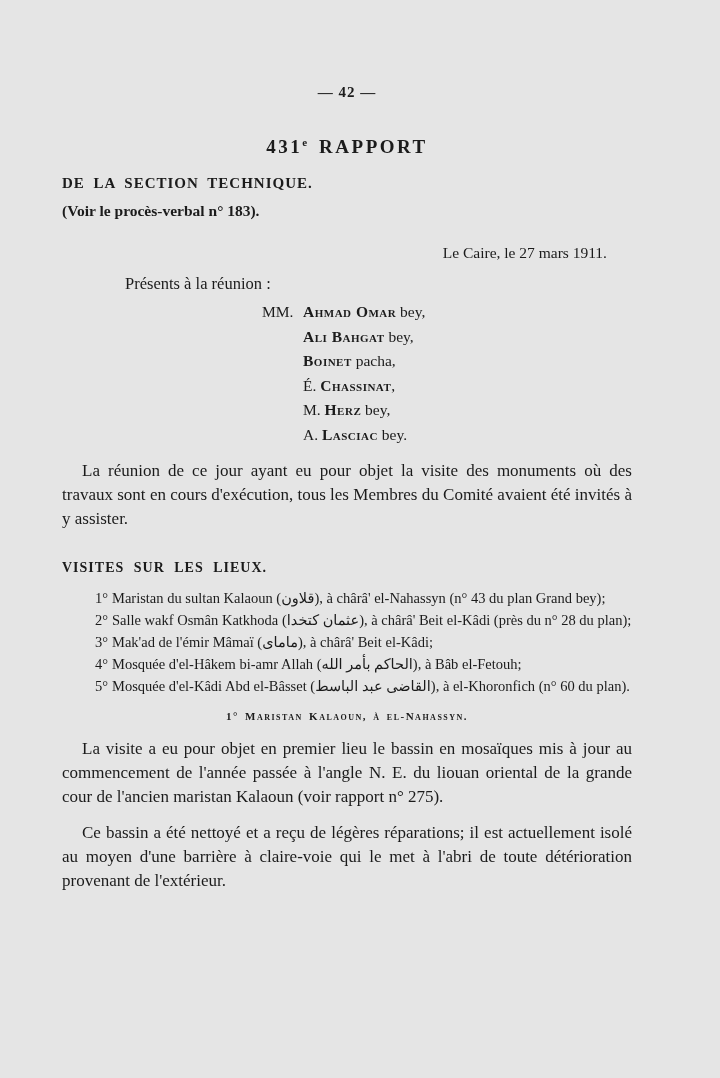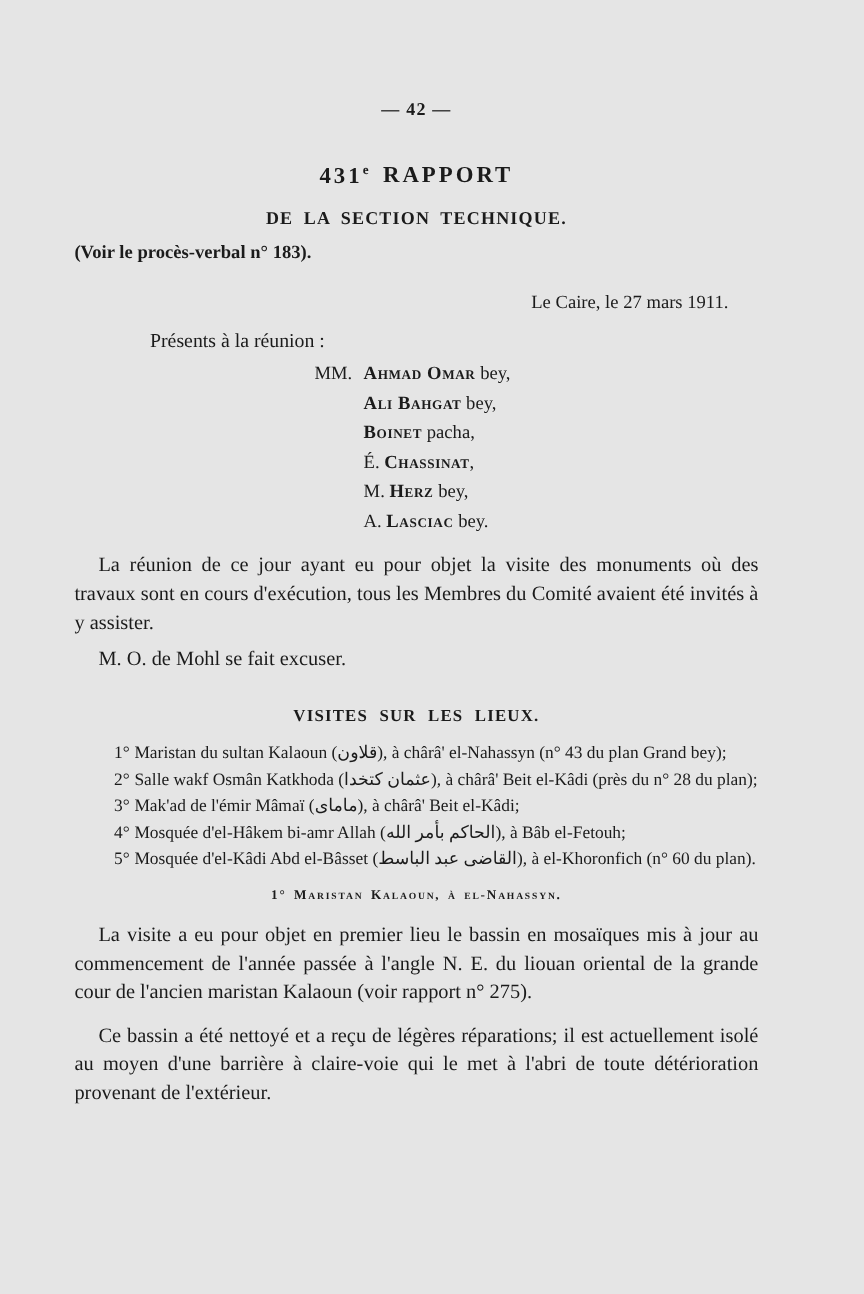--- a/index.html
+++ b/index.html
@@ -36,21 +36,21 @@
     line-height: 24px;
   }
   .title .report-word { margin-left: 12px; }
   .title sup {
     font-size: 11px;
     letter-spacing: 0;
   }
 
   .subtitle {
     margin: 14px 0 0 0;
-    text-align: center;
+    text-align: left;
     font-size: 15px;
     font-weight: bold;
     letter-spacing: 1px;
     word-spacing: 4px;
     line-height: 20px;
   }
 
   .reference {
     margin: 8px 0 0 0;
     text-align: left;
@@ -90,21 +90,21 @@
     margin: 12px 0 0 0;
     font-size: 17px;
     line-height: 24px;
     text-align: justify;
     text-indent: 20px;
   }
   .body-par.short { margin-top: 6px; text-align: left; }
 
   .visites-heading {
     margin: 28px 0 0 0;
-    text-align: center;
+    text-align: left;
     font-size: 14px;
     font-weight: bold;
     letter-spacing: 1px;
     word-spacing: 5px;
     line-height: 18px;
   }
 
   .visites-list {
     list-style: none;
     margin: 10px -14px 0 0;
@@ -155,21 +155,20 @@
     <div class="attendee-row"><span class="mm">MM.</span><span class="pre"></span><span class="caps">Ahmad Omar</span><span class="post"> bey,</span></div>
     <div class="attendee-row"><span class="mm"></span><span class="pre"></span><span class="caps">Ali Bahgat</span><span class="post"> bey,</span></div>
     <div class="attendee-row"><span class="mm"></span><span class="pre"></span><span class="caps">Boinet</span><span class="post"> pacha,</span></div>
     <div class="attendee-row"><span class="mm"></span><span class="pre">É. </span><span class="caps">Chassinat</span><span class="post">,</span></div>
     <div class="attendee-row"><span class="mm"></span><span class="pre">M. </span><span class="caps">Herz</span><span class="post"> bey,</span></div>
     <div class="attendee-row"><span class="mm"></span><span class="pre">A. </span><span class="caps">Lasciac</span><span class="post"> bey.</span></div>
   </div>
 
   <p class="body-par">La réunion de ce jour ayant eu pour objet la visite des monuments où des travaux sont en cours d'exécution, tous les Membres du Comité avaient été invités à y assister.</p>
 
-  <p class="body-par short">M. O. de Mohl se fait excuser.</p>
 
   <h3 class="visites-heading">VISITES SUR LES LIEUX.</h3>
 
   <ol class="visites-list">
     <li><span class="num">1°</span><span class="itext">Maristan du sultan Kalaoun (قلاون), à chârâ' el-Nahassyn (n° 43 du plan Grand bey);</span></li>
     <li><span class="num">2°</span><span class="itext">Salle wakf Osmân Katkhoda (عثمان كتخدا), à chârâ' Beit el-Kâdi (près du n° 28 du plan);</span></li>
     <li><span class="num">3°</span><span class="itext">Mak'ad de l'émir Mâmaï (ماماى), à chârâ' Beit el-Kâdi;</span></li>
     <li><span class="num">4°</span><span class="itext">Mosquée d'el-Hâkem bi-amr Allah (الحاكم بأمر الله), à Bâb el-Fetouh;</span></li>
     <li><span class="num">5°</span><span class="itext">Mosquée d'el-Kâdi Abd el-Bâsset (القاضى عبد الباسط), à el-Khoronfich (n° 60 du plan).</span></li>
   </ol>

